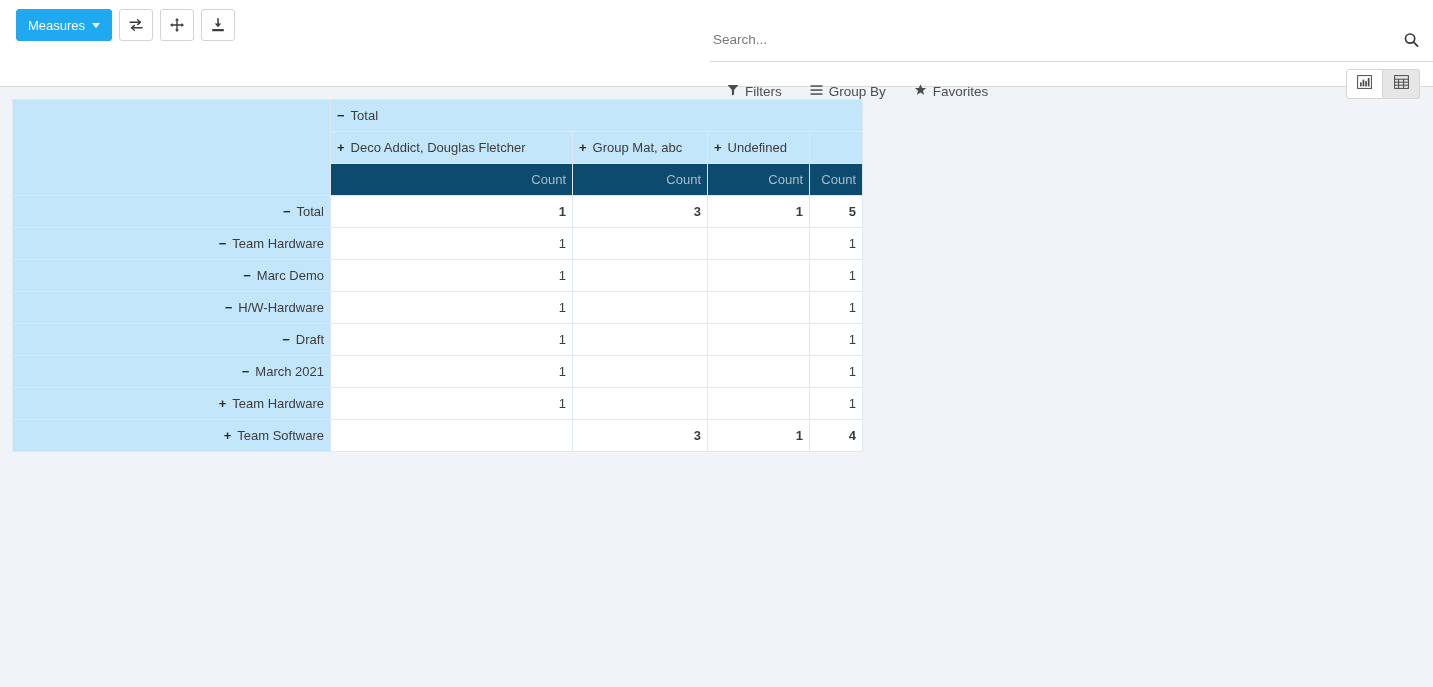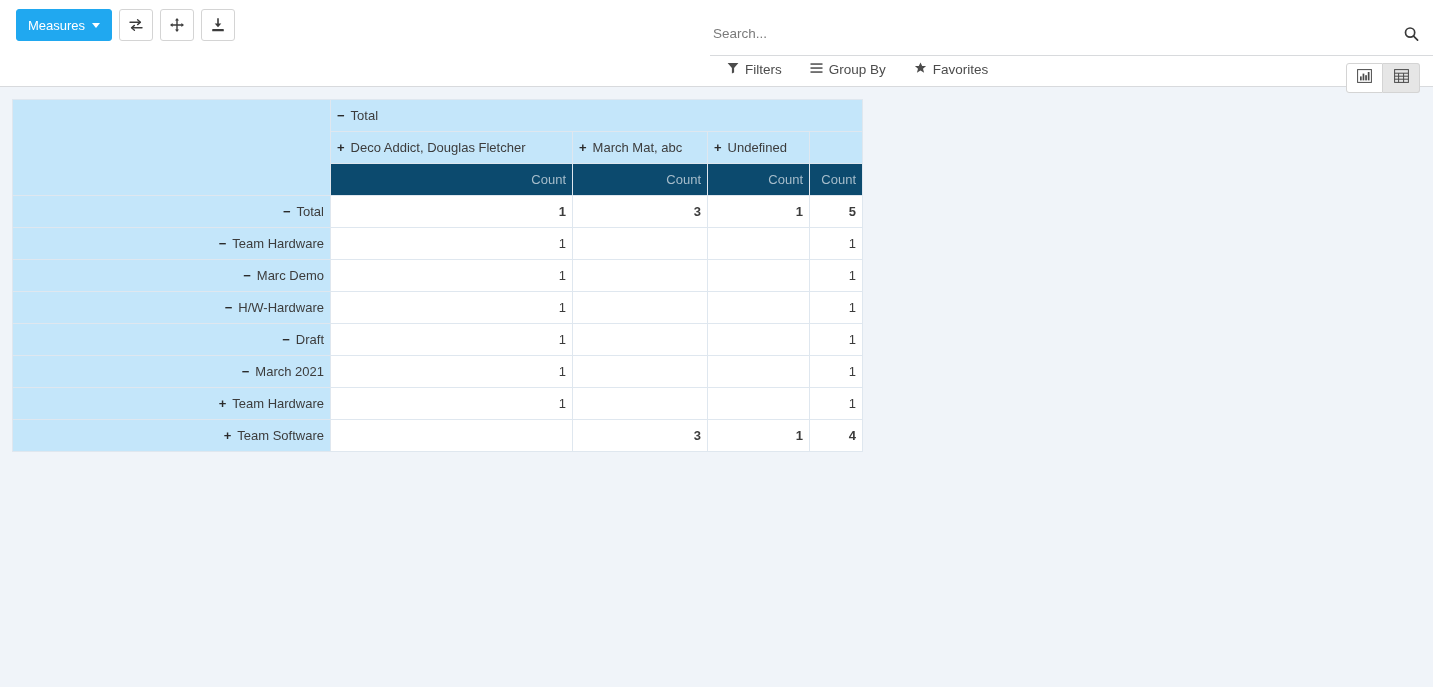--- a/index.html
+++ b/index.html
@@ -75,21 +75,21 @@
     justify-content: center;
     cursor: pointer;
     color: #3c3c3c;
     padding: 0;
   }
   .btn-icon svg { display: block; }
 
   
   .cp-right {
     position: absolute;
-    left: 710px; top: 12px;
+    left: 710px; top: 18px;
     right: 0;
   }
   .search-row {
     height: 43px;
     border-bottom: 1px solid #d8dadd;
     position: relative;
     display: flex;
     align-items: center;
   }
   .search-input {
@@ -109,21 +109,21 @@
     position: absolute;
     right: 13px;
     top: 50%;
     transform: translateY(-50%);
     color: #3a3a3a;
     display: flex;
   }
   .facet-row {
     height: 43px;
     display: flex;
-    align-items: flex-start;
+    align-items: flex-end;
     padding-left: 3px;
     position: relative;
   }
   .facet {
     display: inline-flex;
     align-items: center;
     gap: 6px;
     color: #4c4c4c;
     font-size: 13.5px;
     padding: 6px 14px 6px 14px;
@@ -328,21 +328,21 @@
       </colgroup>
     <thead>
       <tr>
         <th class="hdr-cell corner" rowspan="3"></th>
         <th class="hdr-cell" colspan="4">
           <span class="toggle">−</span><span>Total</span>
         </th>
       </tr>
       <tr id="column-groups-row">
           <th class="hdr-cell"><span class="toggle">+</span><span>Deco Addict, Douglas Fletcher</span></th>
-          <th class="hdr-cell"><span class="toggle">+</span><span>March Mat, abc</span></th>
+          <th class="hdr-cell"><span class="toggle">+</span><span>Group Mat, abc</span></th>
           <th class="hdr-cell"><span class="toggle">+</span><span>Undefined</span></th>
           <th class="hdr-cell"></th>
         </tr>
       <tr id="measure-row">
           <th class="hdr-measure">Count</th>
           <th class="hdr-measure">Count</th>
           <th class="hdr-measure">Count</th>
           <th class="hdr-measure">Count</th>
         </tr>
     </thead>

